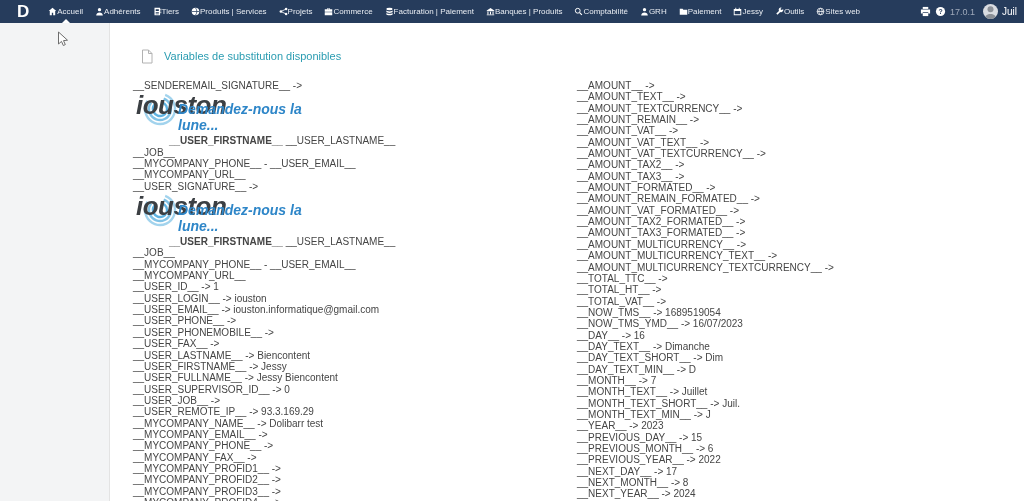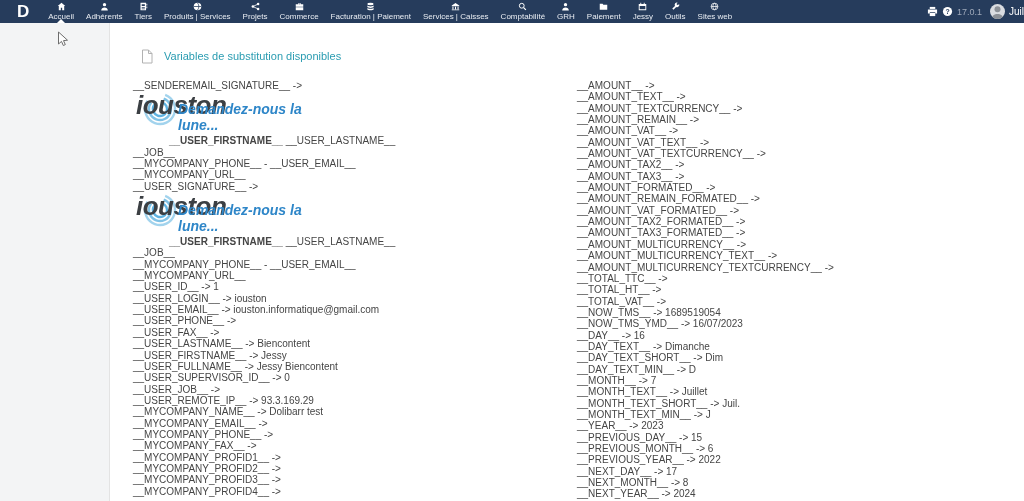--- a/index.html
+++ b/index.html
@@ -4,27 +4,27 @@
 <style>
   * { box-sizing: border-box; }
   html,body { margin:0; padding:0; background:#888; }
   body { font-family:"Liberation Sans","DejaVu Sans",sans-serif; }
   .viewport { width:1024px; height:501px; position:relative; overflow:hidden; background:#fff; margin:0 auto; }
 
   
   .topnav { height:23px; background:#263c5c; display:flex; align-items:stretch; position:relative; }
   .brand { color:#fff; font-weight:bold; font-size:17px; line-height:23px; padding:0 13px 0 17px; cursor:pointer; }
   .nav-items { display:flex; align-items:stretch; }
-  .nav-item { position:relative; display:flex; flex-direction:column; align-items:center; justify-content:flex-end; padding:1px 6px 2px; cursor:pointer; }
+  .nav-item { position:relative; display:flex; flex-direction:row; align-items:center; justify-content:space-between; padding:1px 6px 2px; cursor:pointer; }
   .nav-icon { height:9px; display:flex; align-items:center; justify-content:center; }
   .nav-icon svg { width:9px; height:9px; display:block; }
   .nav-label { font-size:8px; line-height:9px; color:#e8ecf2; white-space:nowrap; margin-top:1px; }
   .nav-item.active::after { content:""; position:absolute; bottom:0; left:50%; margin-left:-4px;
      border-left:4px solid transparent; border-right:4px solid transparent; border-bottom:4px solid #fff; }
-  .topnav-right { margin-left:auto; display:flex; align-items:center; gap:4px; }
+  .topnav-right { margin-left:auto; display:flex; align-items:center; gap:4px; padding-right:7px; }
   .tn-icon { display:flex; align-items:center; cursor:pointer; }
   .tn-icon svg { width:11px; height:11px; }
   .version { font-size:9px; color:#9fa9ba; margin-right:4px; }
   .avatar { width:15px; height:15px; border-radius:50%; background:#d9dce1; overflow:hidden; display:block; cursor:pointer; }
   .avatar svg { width:15px; height:15px; display:block; }
   .username { font-size:10px; color:#fff; cursor:pointer; }
 
   
   .main { display:flex; height:478px; }
   .sidebar { width:110px; background:#f3f4f5; border-right:1px solid #e3e3e3; position:relative; }
@@ -119,21 +119,21 @@
             </svg>
           </span>
           <span class="nav-label">Facturation | Paiement</span>
         </div>
         <div class="nav-item">
           <span class="nav-icon">
             <svg viewBox="0 0 12 12">
               <path fill="#fff" d="M1 4.6 6 1.4l5 3.2v1H1zM1.9 6.4h1.4v3.1H1.9zM5.3 6.4h1.4v3.1H5.3zM8.7 6.4h1.4v3.1H8.7zM1 10.1h10v1H1z"></path>
             </svg>
           </span>
-          <span class="nav-label">Services | Caisses</span>
+          <span class="nav-label">Banques | Produits</span>
         </div>
         <div class="nav-item">
           <span class="nav-icon">
             <svg viewBox="0 0 12 12">
               <circle cx="5" cy="5" r="3.2" fill="none" stroke="#fff" stroke-width="1.3"></circle>
               <path stroke="#fff" stroke-width="1.6" d="m7.5 7.5 3 3"></path>
             </svg>
           </span>
           <span class="nav-label">Comptabilité</span>
         </div>
@@ -251,20 +251,21 @@
     <span class="logo-tagline">Demandez-nous la lune...</span>
   </div>
 <div class="var-line"><b>__USER_FIRSTNAME__</b> __USER_LASTNAME__</div>
             <div class="var-line">__JOB__</div>
             <div class="var-line">__MYCOMPANY_PHONE__ - __USER_EMAIL__</div>
             <div class="var-line">__MYCOMPANY_URL__</div>
             <div class="var-line">__USER_ID__ -&gt; 1</div>
             <div class="var-line">__USER_LOGIN__ -&gt; iouston</div>
             <div class="var-line">__USER_EMAIL__ -&gt; iouston.informatique@gmail.com</div>
             <div class="var-line">__USER_PHONE__ -&gt;</div>
+            <div class="var-line">__USER_PHONEMOBILE__ -&gt;</div>
             <div class="var-line">__USER_FAX__ -&gt;</div>
             <div class="var-line">__USER_LASTNAME__ -&gt; Biencontent</div>
             <div class="var-line">__USER_FIRSTNAME__ -&gt; Jessy</div>
             <div class="var-line">__USER_FULLNAME__ -&gt; Jessy Biencontent</div>
             <div class="var-line">__USER_SUPERVISOR_ID__ -&gt; 0</div>
             <div class="var-line">__USER_JOB__ -&gt;</div>
             <div class="var-line">__USER_REMOTE_IP__ -&gt; 93.3.169.29</div>
             <div class="var-line">__MYCOMPANY_NAME__ -&gt; Dolibarr test</div>
             <div class="var-line">__MYCOMPANY_EMAIL__ -&gt;</div>
             <div class="var-line">__MYCOMPANY_PHONE__ -&gt;</div>

